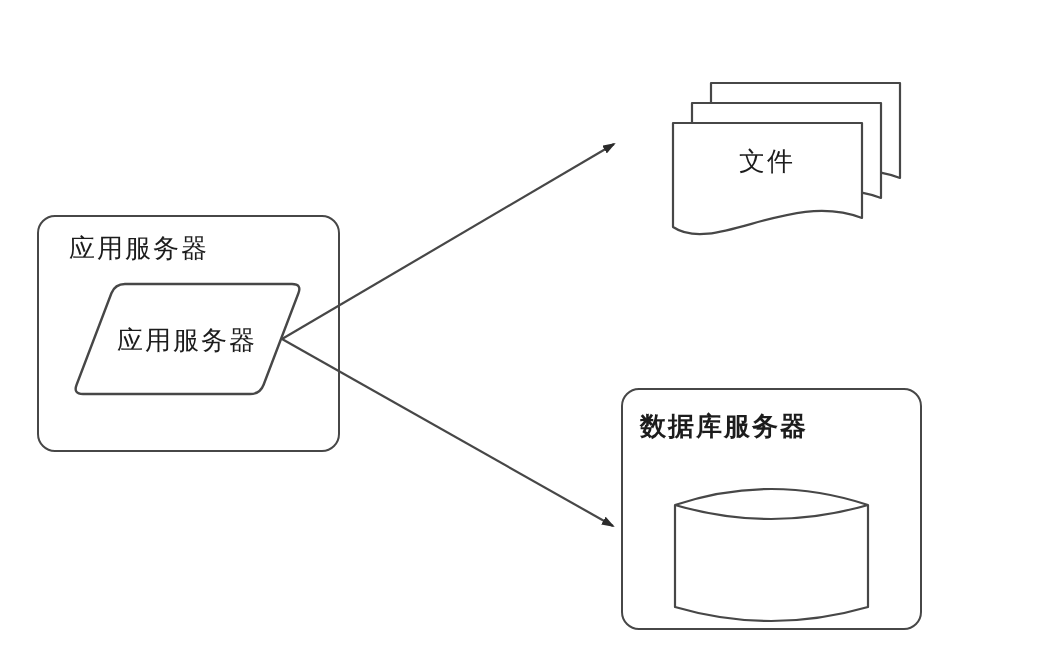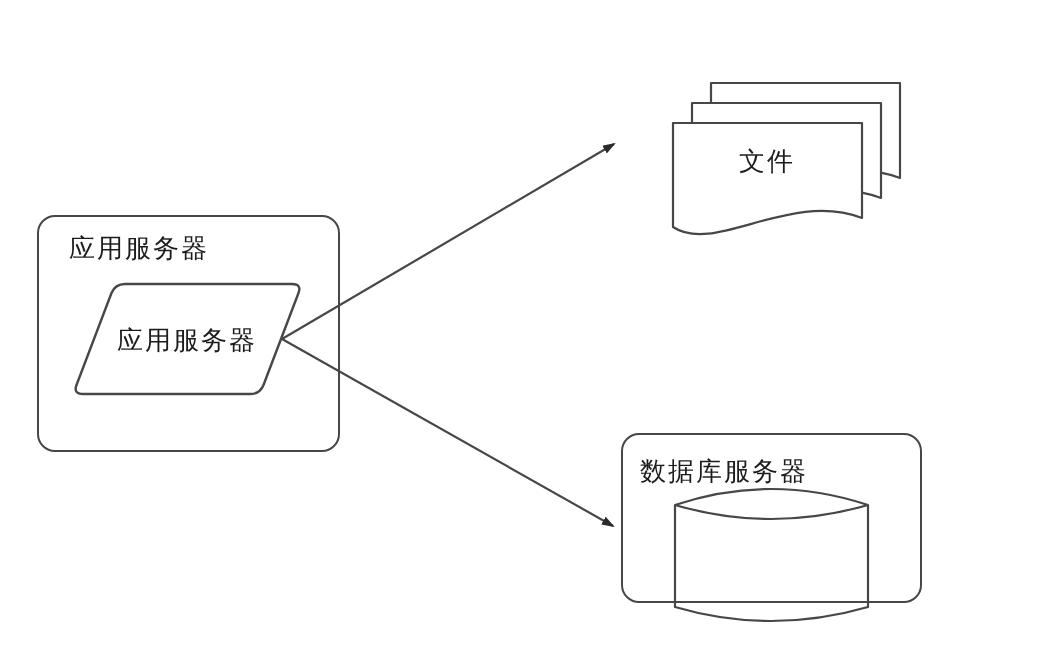--- a/index.html
+++ b/index.html
@@ -24,21 +24,21 @@
   }
   .server-box {
     position: absolute;
     border: 2.5px solid #474747;
     border-radius: 18px;
     background: transparent;
     box-sizing: border-box;
   }
   .box-app    { left: 37px;  top: 215px; width: 303px; height: 237px; }
   .box-file   { left: 621px; top: 20px;  width: 301px; height: 238px; }
-  .box-db     { left: 621px; top: 433px; width: 301px; height: 170px; }
+  .box-db     { left: 621px; top: 388px; width: 301px; height: 242px; font-weight: bold; }
   .box-title {
     position: absolute;
     font-size: 26px;
     line-height: 30px;
     letter-spacing: 2px;
     color: #1c1c1c;
     white-space: nowrap;
   }
   .title-app  { left: 30px; top: 16px; }
   .title-file { left: 28px; top: 20px; }

